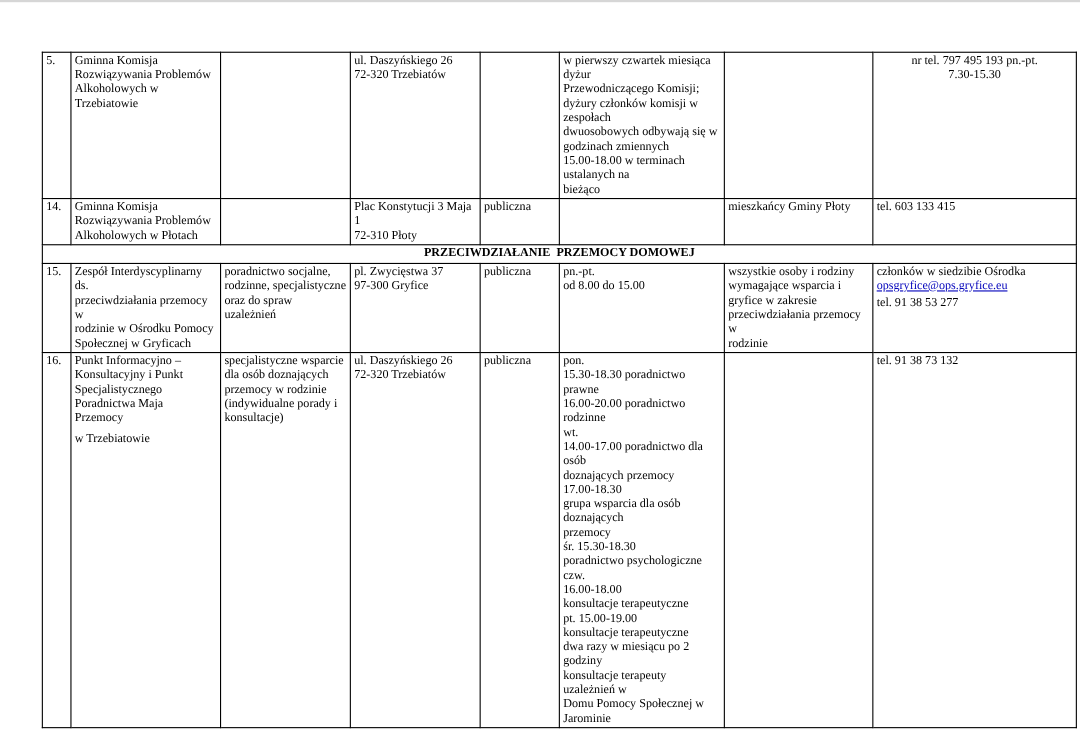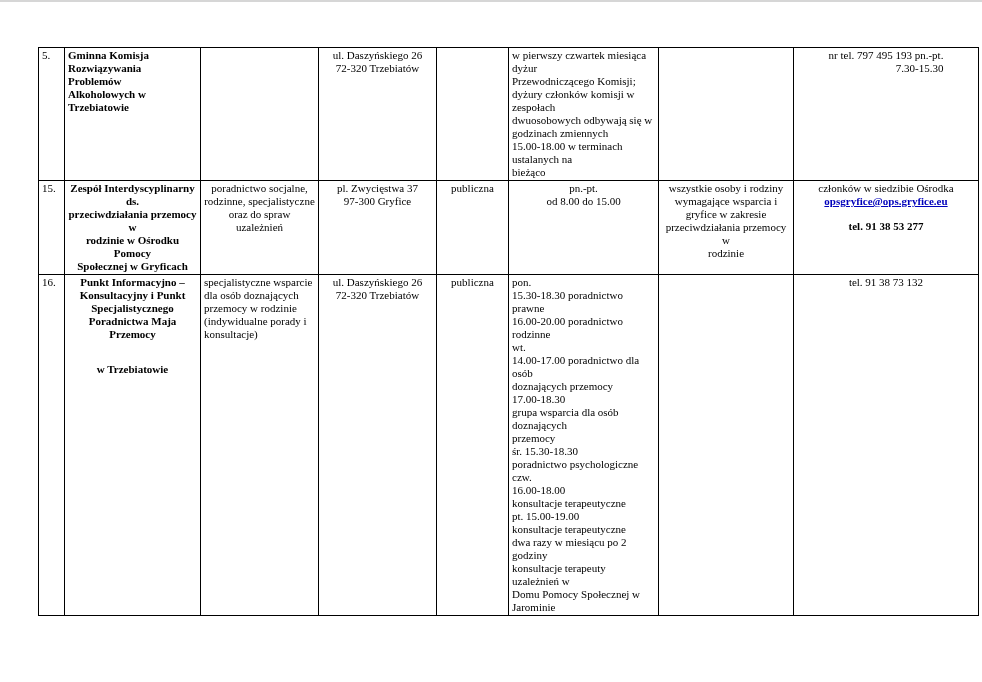--- a/index.html
+++ b/index.html
@@ -4,30 +4,30 @@
 <style>
   html,body{margin:0;padding:0;background:#ffffff;}
   .page{position:relative;width:982px;height:682px;background:#ffffff;overflow:hidden;
         font-family:"Liberation Serif",serif;color:#000;}
   .top-edge{position:absolute;left:0;top:0;width:982px;height:2px;background:#d6d6d6;}
   table.doc{position:absolute;left:38px;top:47px;width:940px;border-collapse:collapse;table-layout:fixed;}
   table.doc td{border:1px solid #000;vertical-align:top;padding:1px 3px;
                font-size:11px;line-height:13px;overflow:hidden;}
   tr.h76{height:76px} tr.h40{height:40px} tr.h17{height:17px} tr.h60{height:60px}
   tr.h172{height:172px}
-  .b{font-weight:bold}
-  .c{text-align:center}
+  .b{font-weight:normal}
+  .c{}
   .pre{white-space:pre-line}
   .ctr{text-align:center}
-  .inb{display:inline-block;text-align:right}
+  .inb{display:inline-block;text-align:center}
   .small8{font-size:8px;line-height:10.9px;padding:1px 2px}
   .small7{font-size:7px;line-height:9px;padding:1px 2px}
-  .lnk{color:#0000bb;text-decoration:underline;font-weight:bold;cursor:pointer}
-  .gap6{margin-top:22px}
-  .gap3{margin-top:12px}
+  .lnk{color:#0000bb;text-decoration:underline;font-weight:normal;cursor:pointer}
+  .gap6{margin-top:6px}
+  .gap3{margin-top:2px}
   .section-td{font-weight:bold;text-align:center;font-size:11px;padding:1px 0;}
 </style>
 </head>
 <body>
 
 <div class="page">
   <div class="top-edge"></div>
 
   <table class="doc">
     <colgroup>
@@ -56,21 +56,37 @@
 dyżury członków komisji w zespołach
 dwuosobowych odbywają się w
 godzinach zmiennych
 15.00-18.00 w terminach ustalanych na
 bieżąco</td>
       <td></td>
       <td class="ctr"><span class="inb pre">nr tel. 797 495 193 pn.-pt.
 7.30-15.30</span></td>
     </tr>
 
+    <tr class="h40">
+      <td>14.</td>
+      <td class="b pre">Gminna Komisja
+Rozwiązywania Problemów
+Alkoholowych w Płotach</td>
+      <td></td>
+      <td class="c pre">Plac Konstytucji 3 Maja 1
+72-310 Płoty</td>
+      <td class="c">publiczna</td>
+      <td></td>
+      <td>mieszkańcy Gminy Płoty</td>
+      <td class="c">tel. 603 133 415</td>
+    </tr>
 
+    <tr class="h17">
+      <td colspan="8" class="section-td">PRZECIWDZIAŁANIE&nbsp; PRZEMOCY DOMOWEJ</td>
+    </tr>
 
     <tr class="h60">
       <td>15.</td>
       <td class="b c pre">Zespół Interdyscyplinarny ds.
 przeciwdziałania przemocy w
 rodzinie w Ośrodku Pomocy
 Społecznej w Gryficach</td>
       <td class="c pre">poradnictwo socjalne,
 rodzinne, specjalistyczne
 oraz do spraw uzależnień</td>

